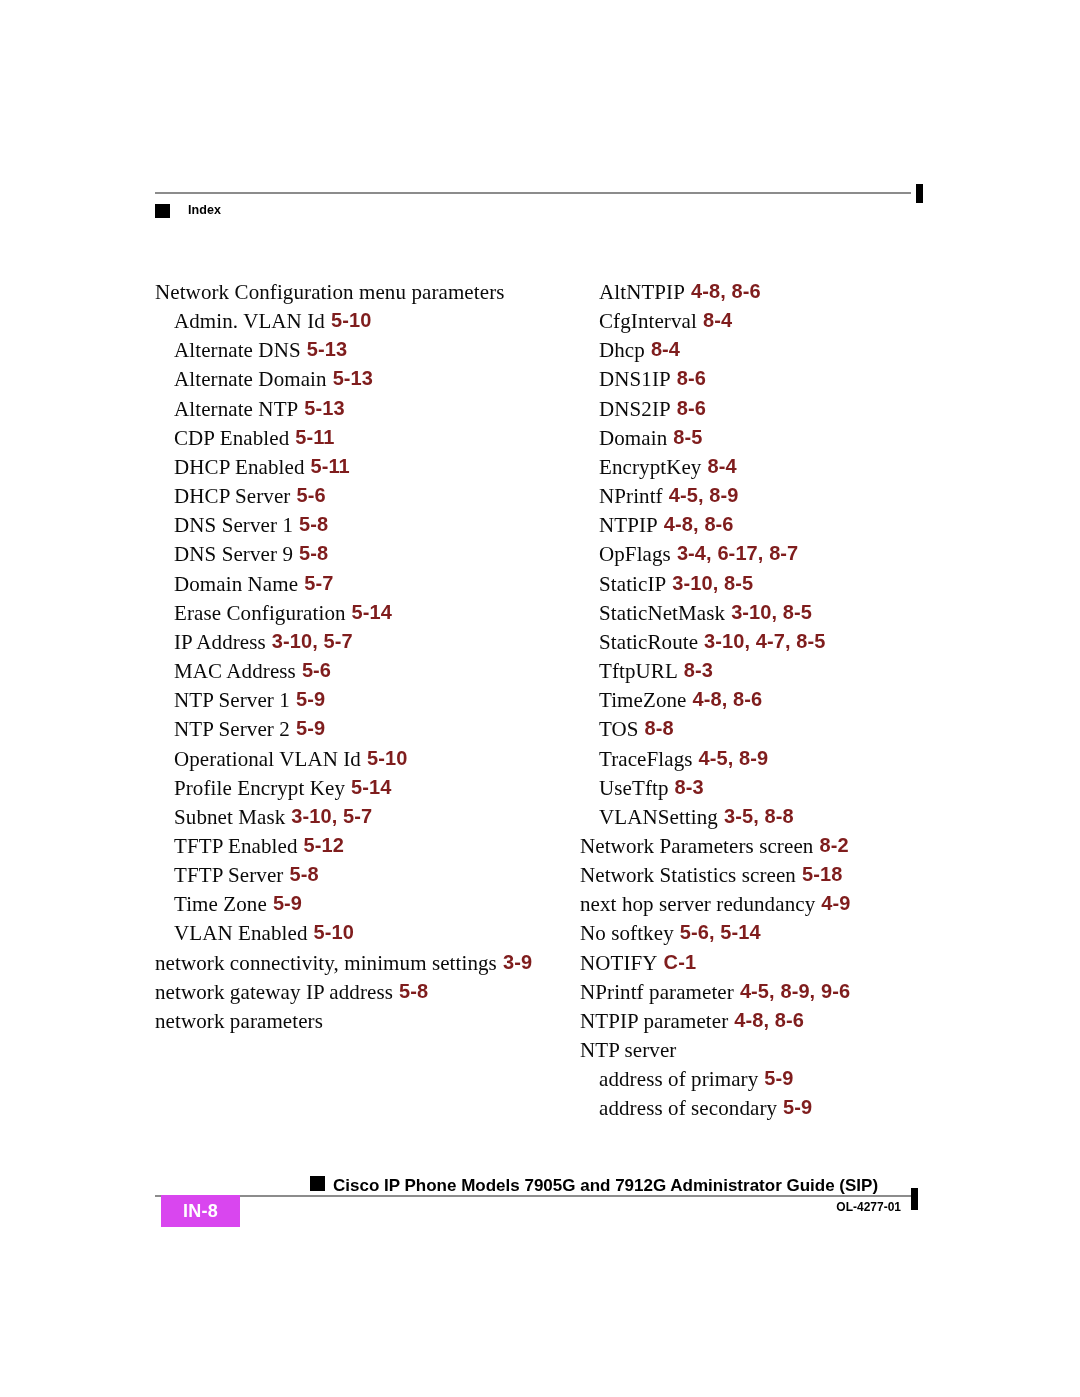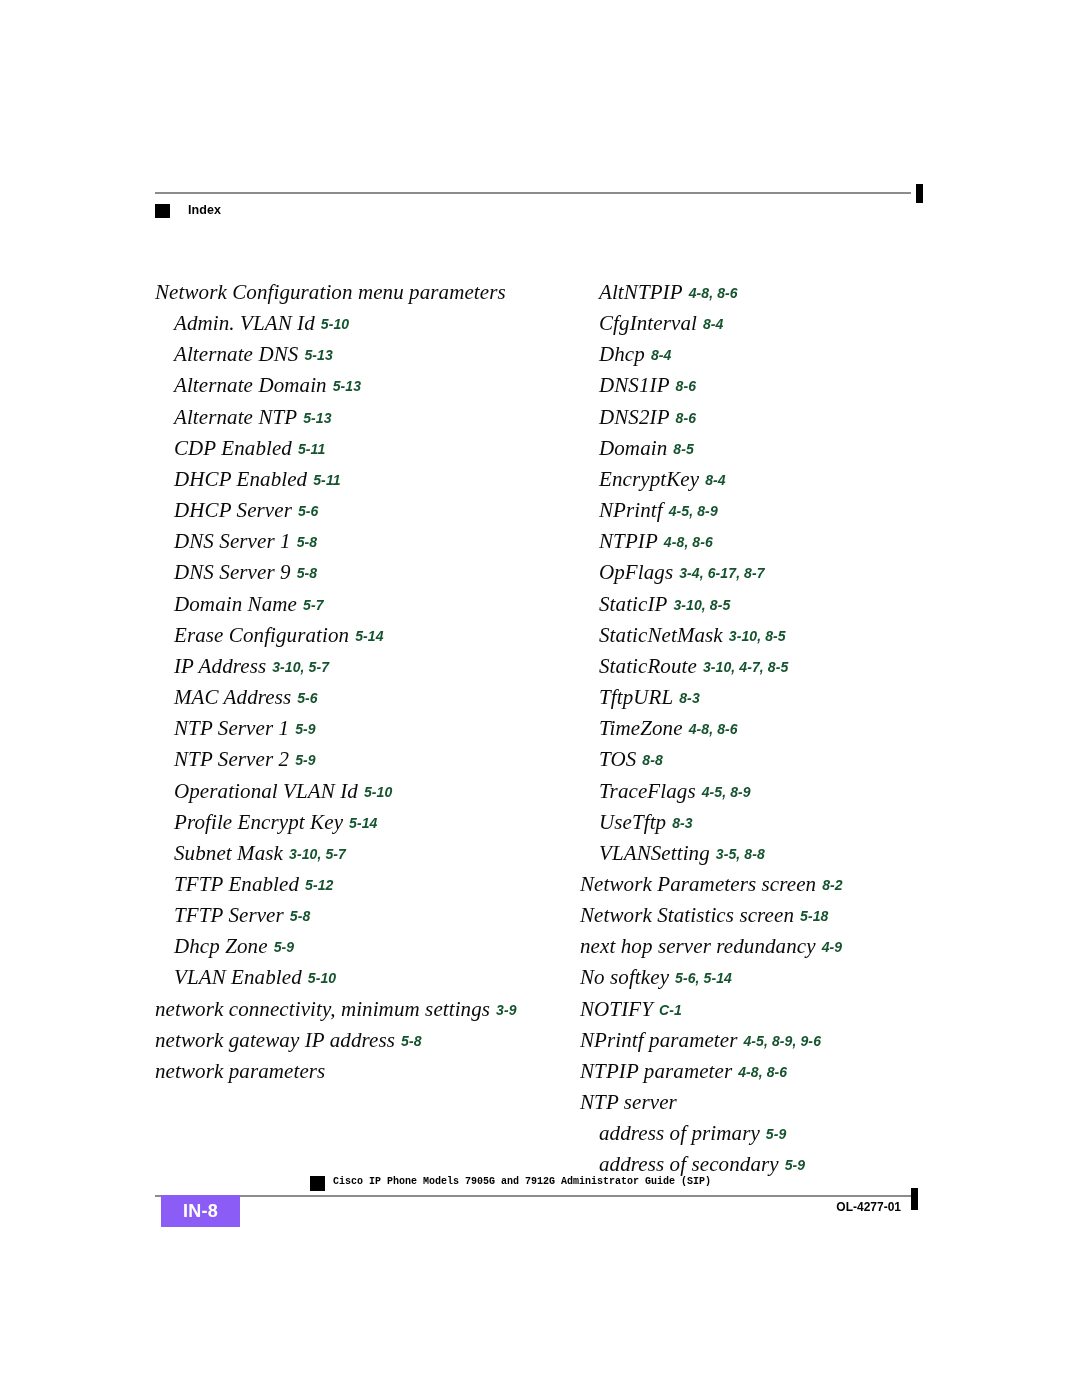--- a/index.html
+++ b/index.html
@@ -82,33 +82,32 @@
   .col-left  { left: 155px; width: 410px; }
   .col-right { left: 580px; width: 400px; }
 
   .entry {
     font-family: "Liberation Serif", serif;
     font-size: 21px;
     line-height: 29.15px;
     color: #0a0a0a;
     white-space: nowrap;
     letter-spacing: 0.1px;
-    font-style: italic;
   }
   .entry.lvl1 { padding-left: 0px; }
   .entry.lvl2 { padding-left: 19px; }
 
   .term {
     font-family: "Liberation Serif", serif;
   }
   .refs {
     font-family: "Liberation Sans", sans-serif;
-    font-size: 14px;
-    font-weight: bold;
-    color: #14532d;
+    font-size: 20px;
+    font-weight: bold;
+    color: #7f1d1d;
     letter-spacing: 0.1px;
     padding-left: 6px;
     position: relative;
     top: -1px;
   }
   .refs:empty { padding-left: 0; }
 
   
   .footer {
     position: absolute;
@@ -122,22 +121,22 @@
     left: 155px;
     top: 0px;
     width: 15px;
     height: 15px;
     background: #000000;
   }
   .footer-doc-title {
     position: absolute;
     left: 178px;
     top: 0px;
-    font-family: Liberation Mono, monospace;
-    font-size: 10px;
+    font-family: Liberation Sans, sans-serif;
+    font-size: 17px;
     font-weight: bold;
     color: #000000;
     white-space: nowrap;
   }
   .footer-rule {
     position: absolute;
     left: 0;
     top: 19px;
     width: 756px;
     height: 2px;
@@ -150,21 +149,21 @@
     width: 7px;
     height: 22px;
     background: #000000;
   }
   .footer-pagebox {
     position: absolute;
     left: 6px;
     top: 19px;
     width: 79px;
     height: 32px;
-    background: #8b5cf6;
+    background: #d946ef;
   }
   .footer-pagenum {
     position: absolute;
     left: 0;
     top: 0;
     width: 79px;
     height: 32px;
     line-height: 32px;
     text-align: center;
     font-family: "Liberation Sans", sans-serif;
@@ -212,21 +211,21 @@
         <div class="entry lvl2"><span class="term">Erase Configuration</span><span class="refs">5-14</span></div>
         <div class="entry lvl2"><span class="term">IP Address</span><span class="refs">3-10, 5-7</span></div>
         <div class="entry lvl2"><span class="term">MAC Address</span><span class="refs">5-6</span></div>
         <div class="entry lvl2"><span class="term">NTP Server 1</span><span class="refs">5-9</span></div>
         <div class="entry lvl2"><span class="term">NTP Server 2</span><span class="refs">5-9</span></div>
         <div class="entry lvl2"><span class="term">Operational VLAN Id</span><span class="refs">5-10</span></div>
         <div class="entry lvl2"><span class="term">Profile Encrypt Key</span><span class="refs">5-14</span></div>
         <div class="entry lvl2"><span class="term">Subnet Mask</span><span class="refs">3-10, 5-7</span></div>
         <div class="entry lvl2"><span class="term">TFTP Enabled</span><span class="refs">5-12</span></div>
         <div class="entry lvl2"><span class="term">TFTP Server</span><span class="refs">5-8</span></div>
-        <div class="entry lvl2"><span class="term">Dhcp Zone</span><span class="refs">5-9</span></div>
+        <div class="entry lvl2"><span class="term">Time Zone</span><span class="refs">5-9</span></div>
         <div class="entry lvl2"><span class="term">VLAN Enabled</span><span class="refs">5-10</span></div>
         <div class="entry lvl1"><span class="term">network connectivity, minimum settings</span><span class="refs">3-9</span></div>
         <div class="entry lvl1"><span class="term">network gateway IP address</span><span class="refs">5-8</span></div>
         <div class="entry lvl1"><span class="term">network parameters</span><span class="refs"></span></div>
       </div>
     <div class="column col-right" id="col-right">
         <div class="entry lvl2"><span class="term">AltNTPIP</span><span class="refs">4-8, 8-6</span></div>
         <div class="entry lvl2"><span class="term">CfgInterval</span><span class="refs">8-4</span></div>
         <div class="entry lvl2"><span class="term">Dhcp</span><span class="refs">8-4</span></div>
         <div class="entry lvl2"><span class="term">DNS1IP</span><span class="refs">8-6</span></div>

